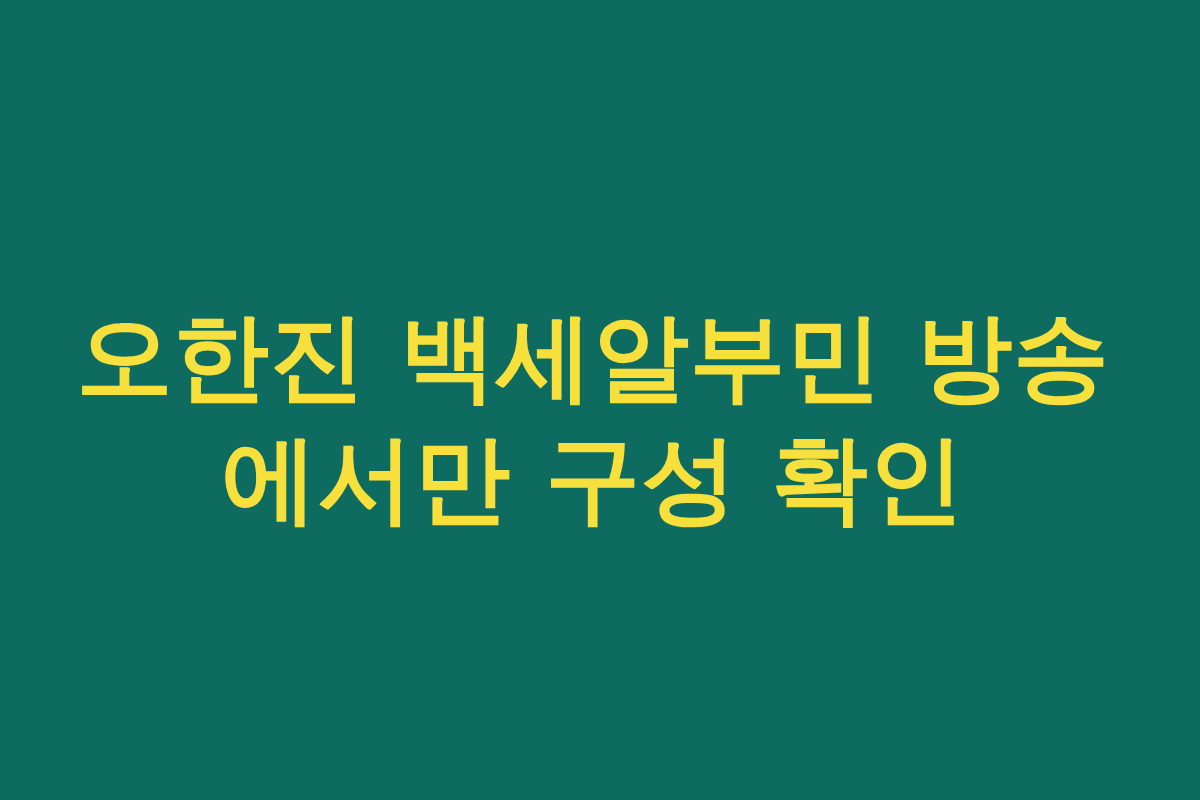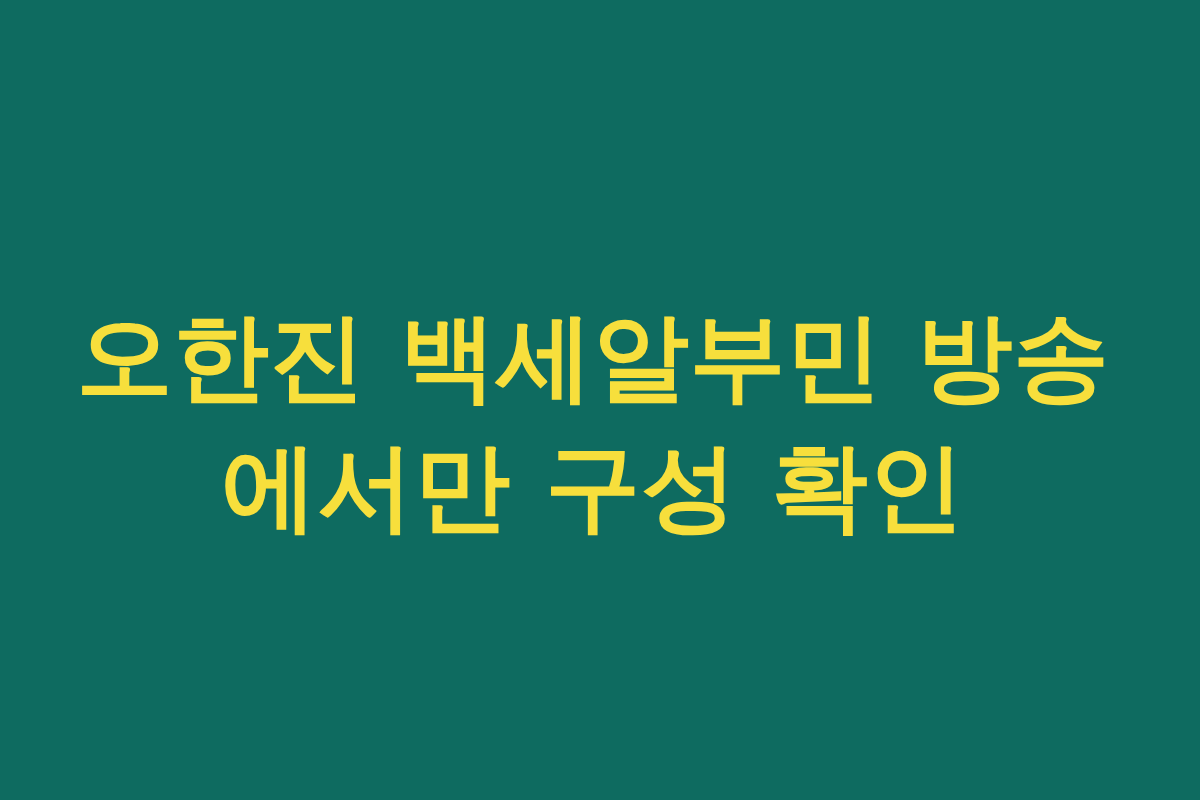--- a/index.html
+++ b/index.html
@@ -47,21 +47,21 @@
     font-family: "DejaVu Sans", "Liberation Sans", sans-serif;
     font-weight: 700;
     font-size: 96px;
     line-height: 122px;
     letter-spacing: 0.5px;
     white-space: nowrap;
     -webkit-font-smoothing: antialiased;
   }
 
   #headline-line-2 {
-    margin-top: 8px;
+    margin-top: 0;
   }
 </style>
 </head>
 <body>
 
 <div id="banner" style="background: rgb(14, 107, 96);">
 
   <div id="text-block">
 
     <span class="headline-line" id="headline-line-1" style="color: rgb(247, 223, 60);">오한진 백세알부민 방송</span>

